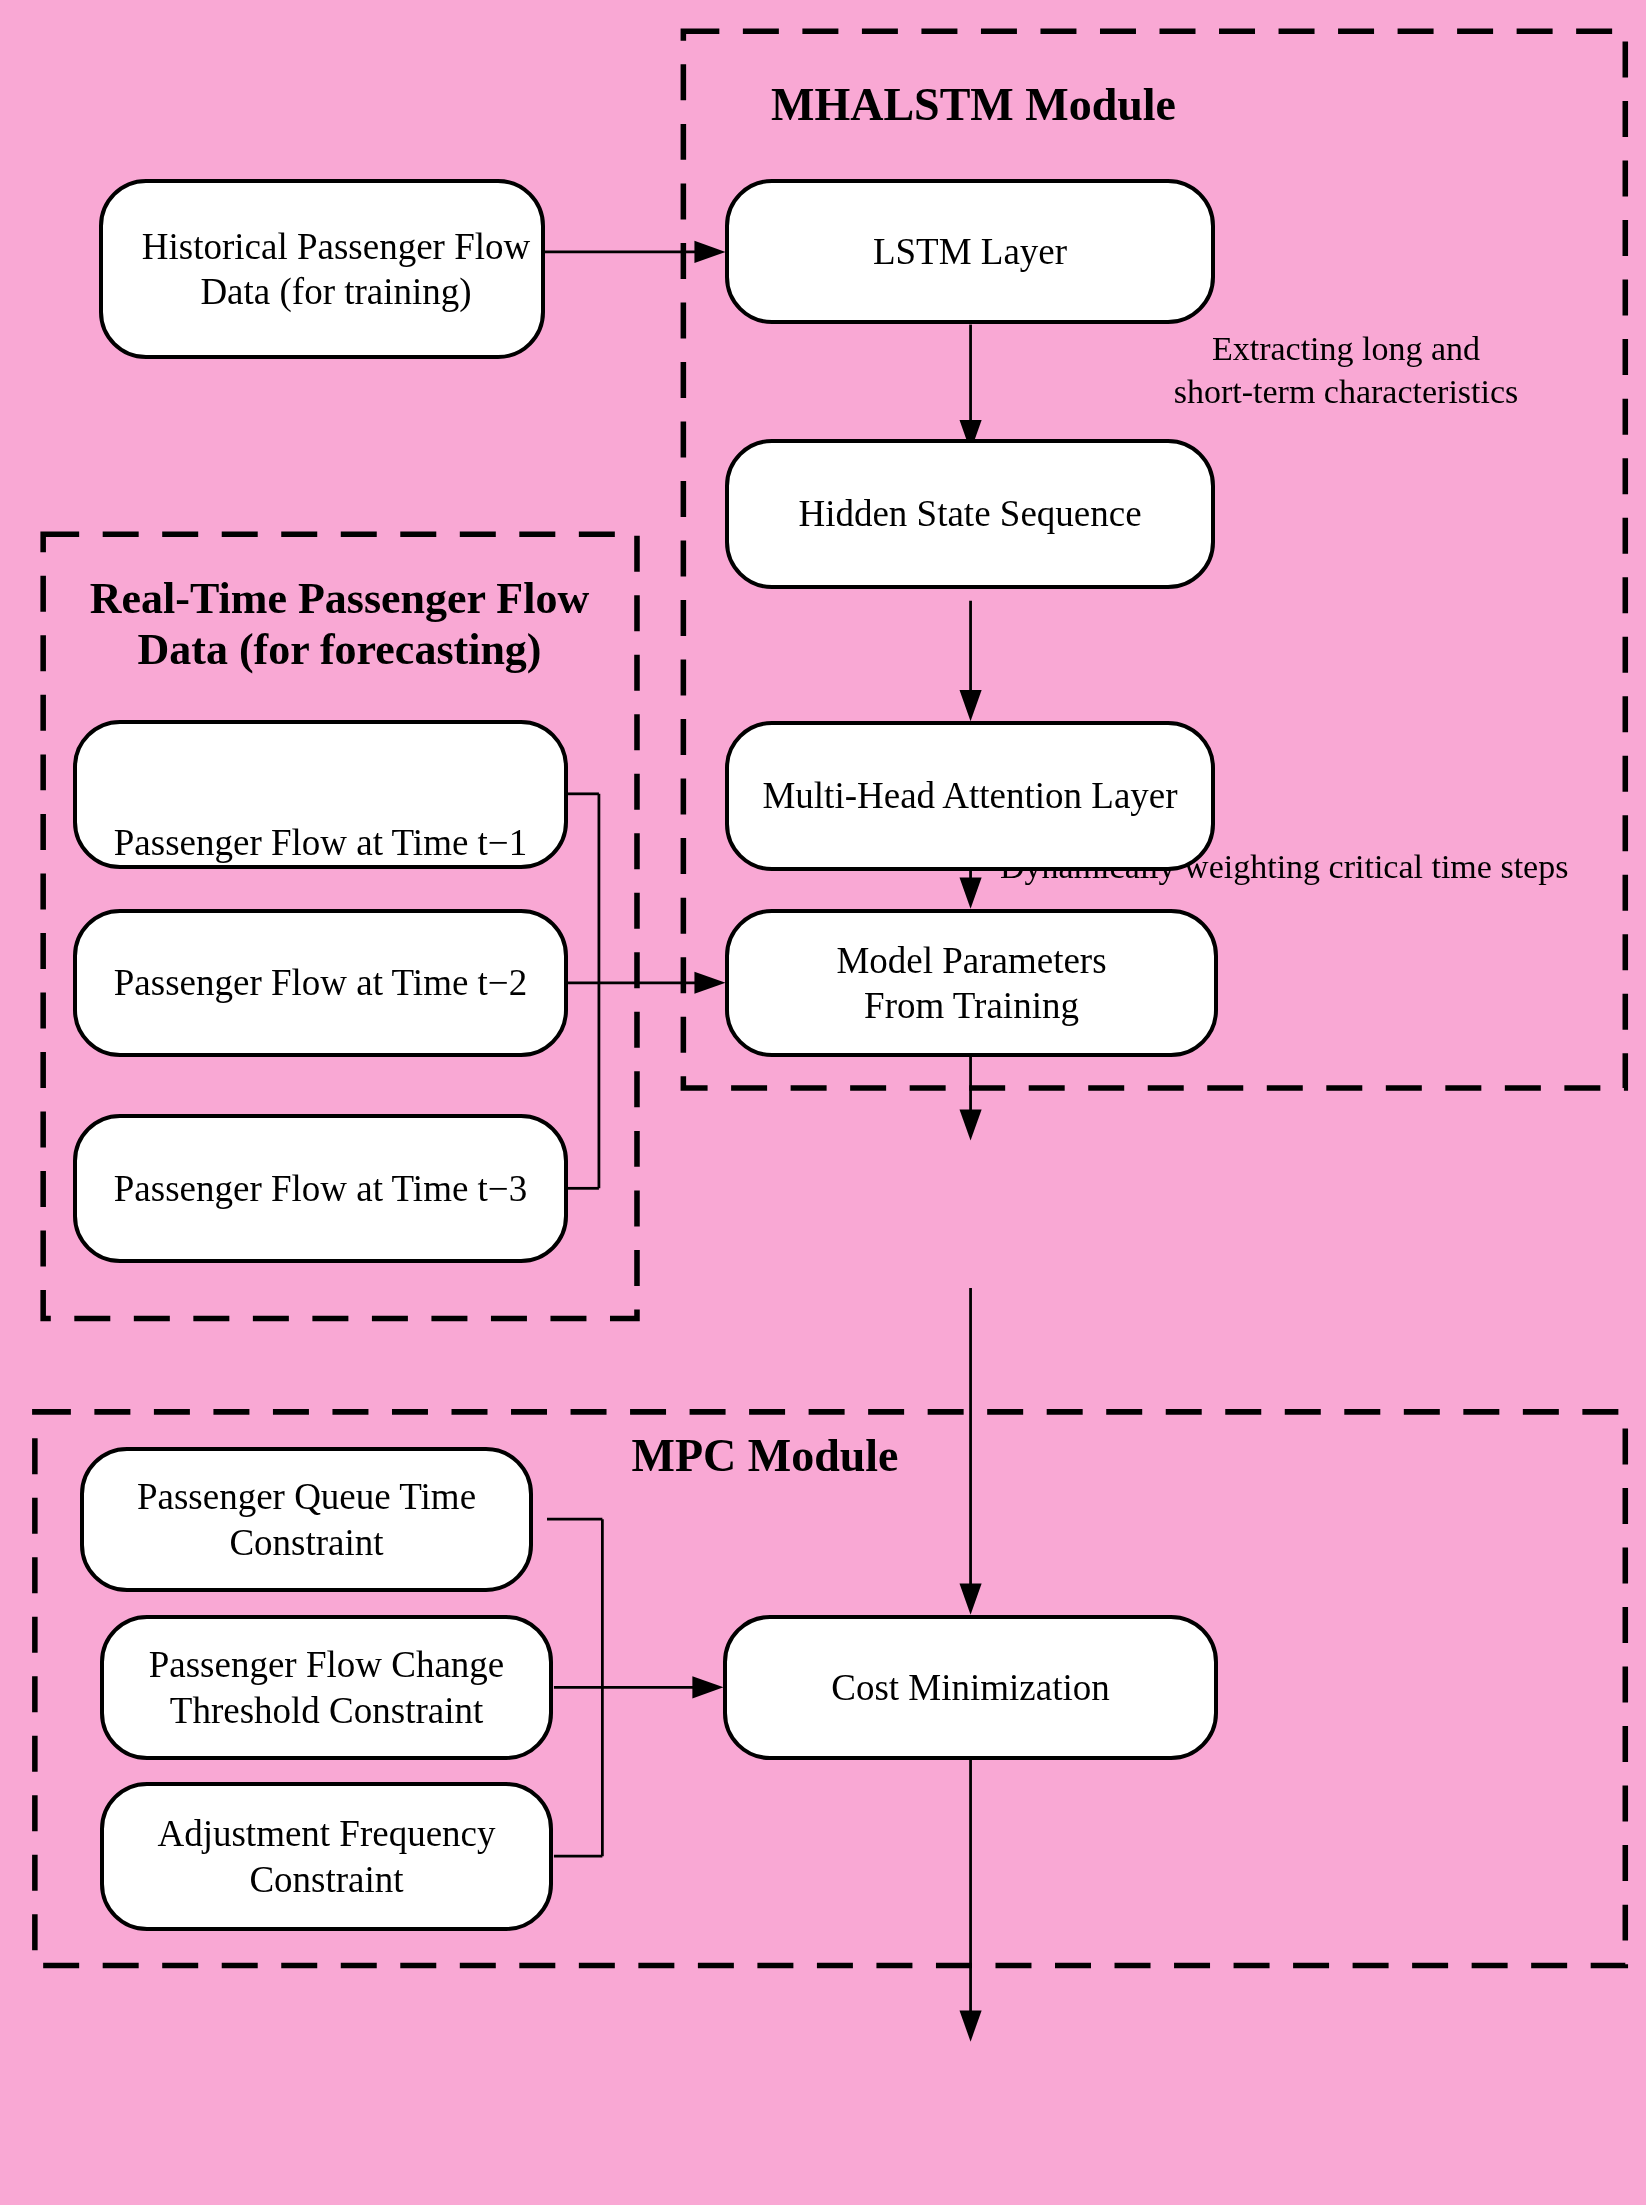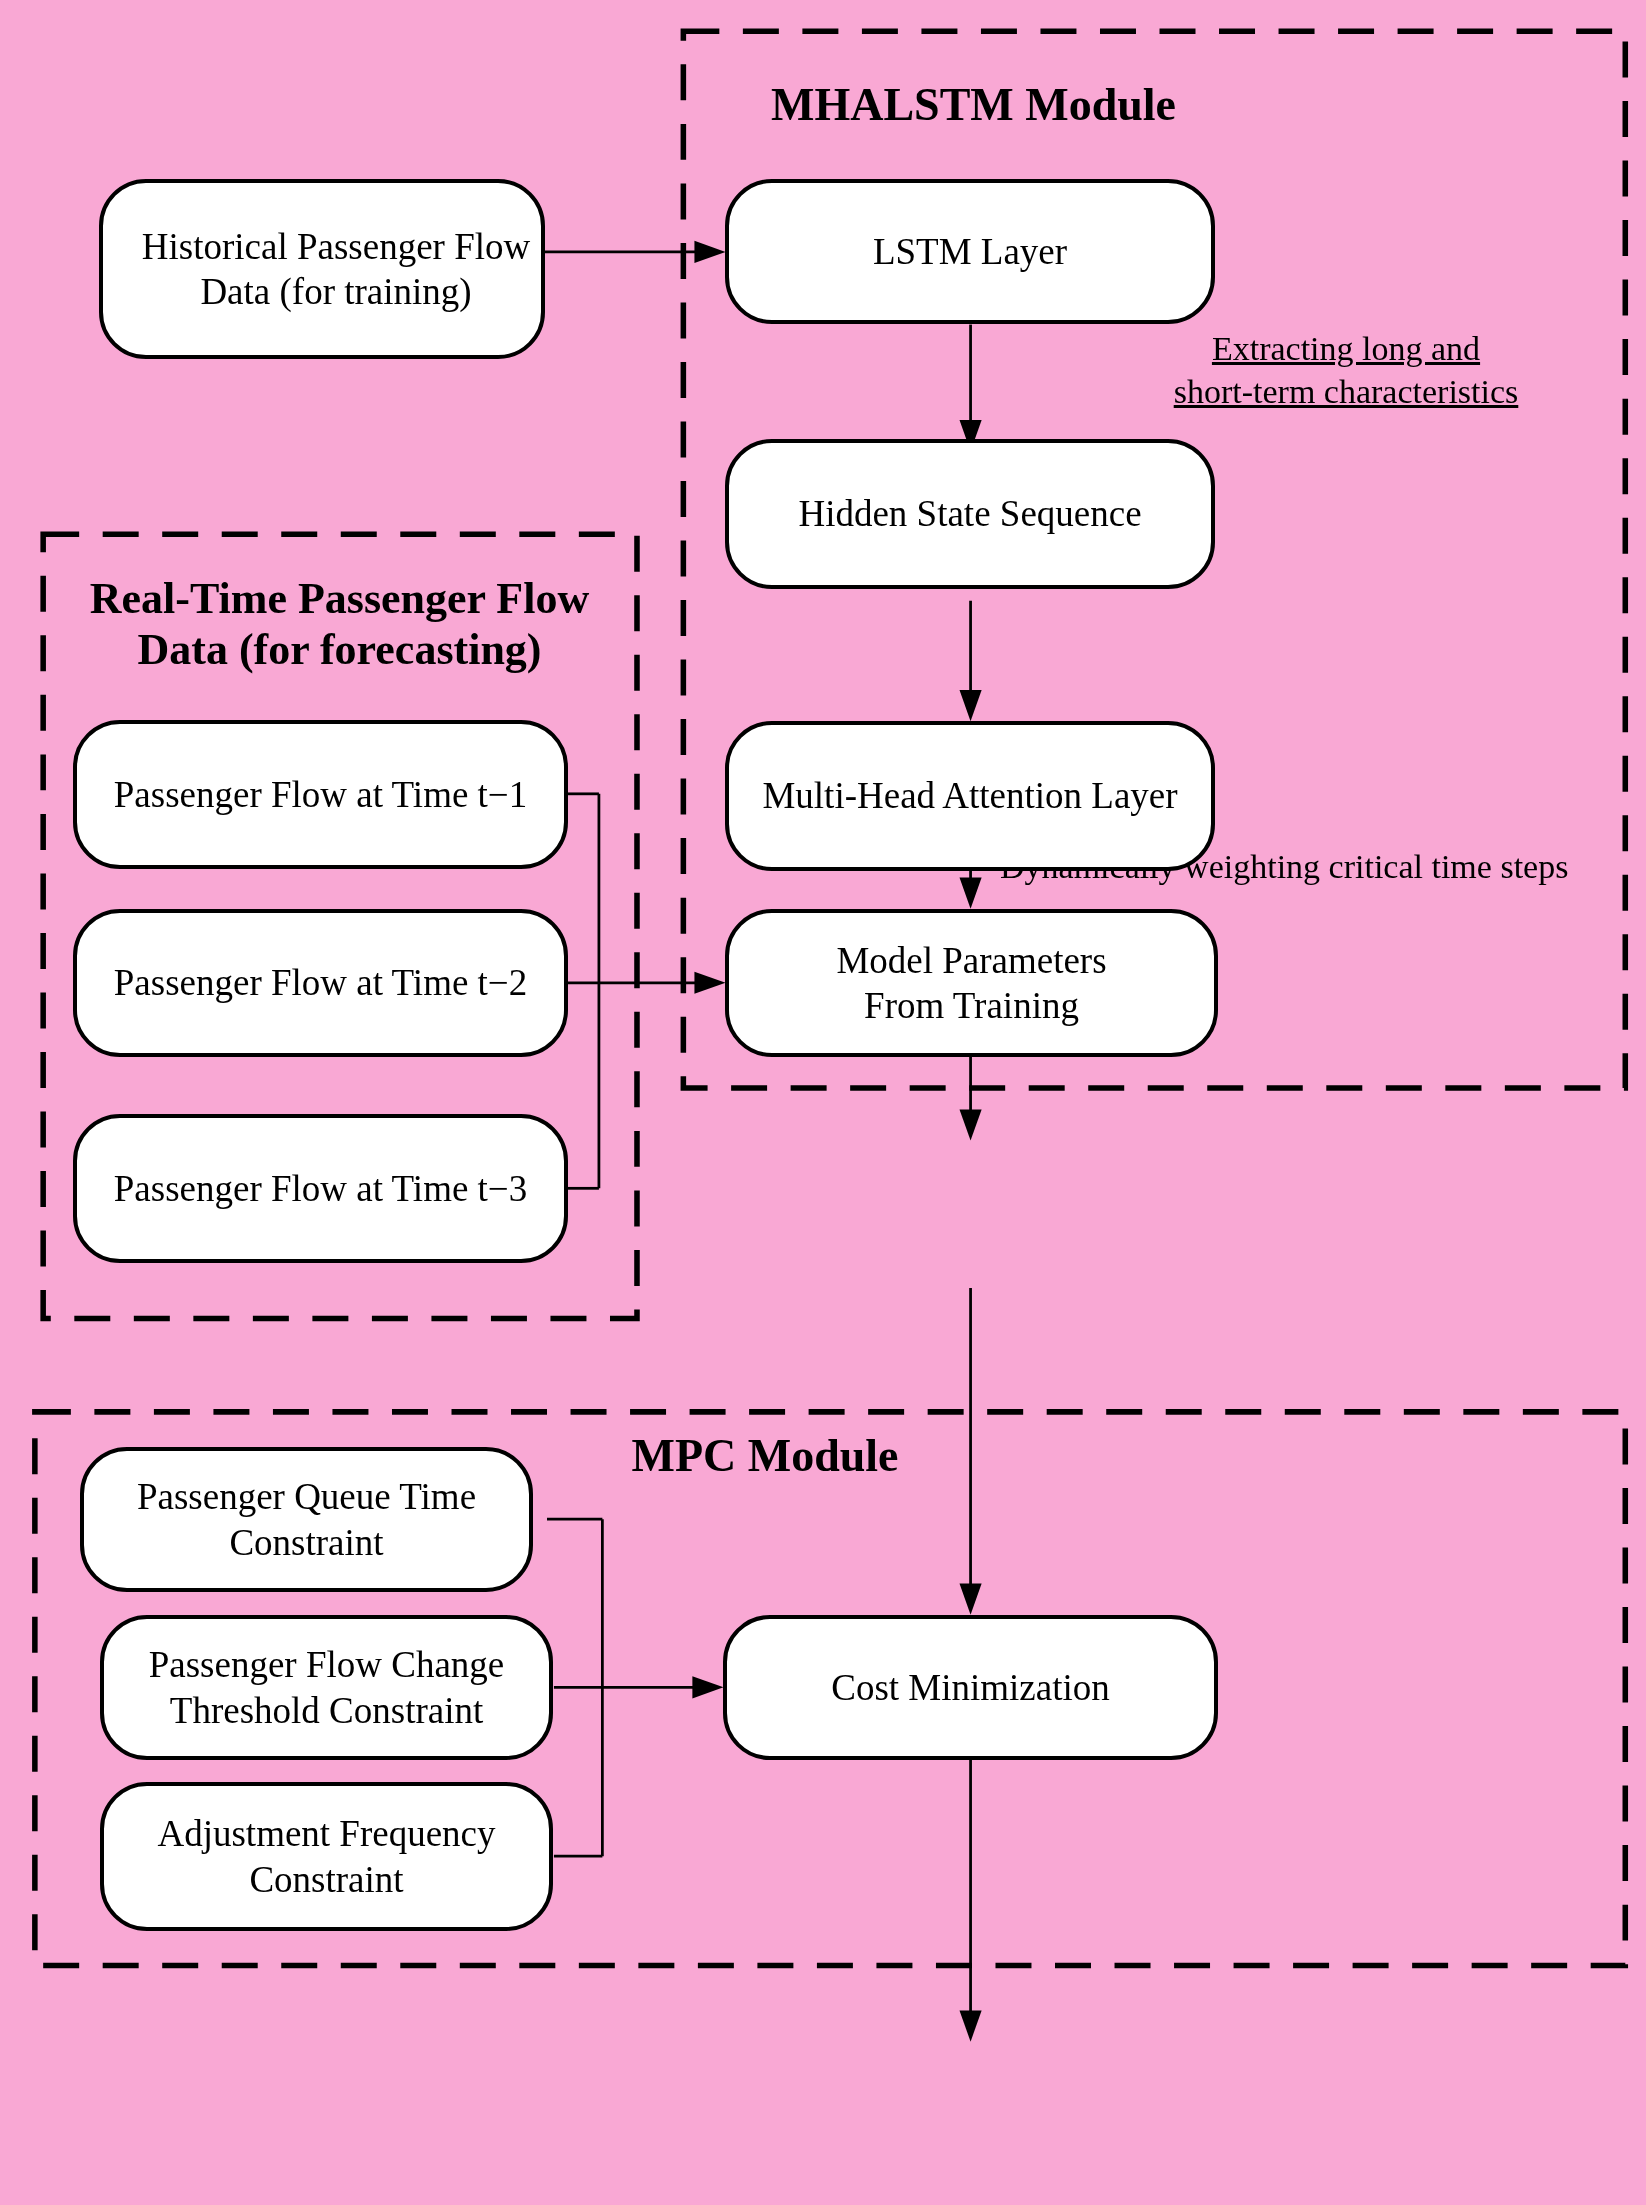--- a/index.html
+++ b/index.html
@@ -95,21 +95,21 @@
 
   <div class="module-title" style="left:59px;top:573px;width:561px;font-size:44px;">
     <span class="tline">Real-Time Passenger Flow</span>
     <span class="tline">Data (for forecasting)</span>
   </div>
 
   <div class="module-title" style="left:592px;top:1429px;width:346px;">
     <span>MPC Module</span>
   </div>
 
-  <div class="annotation" style="left:1135px;top:328px;width:422px;text-decoration:underline;">
+  <div class="annotation" style="left:1135px;top:328px;width:422px;">
     <span style="display:block;">Extracting long and</span>
     <span style="display:block;">short-term characteristics</span>
   </div>
 
   <div class="annotation" style="left:1000px;top:846px;width:623px;text-align:left;">
     <span>Dynamically weighting critical time steps</span>
   </div>
 
   <div class="node" style="left:99px;top:179px;width:446px;height:180px;padding-left:28px;">
     <span>Historical Passenger Flow</span>
@@ -127,21 +127,21 @@
   <div class="node" style="left:725px;top:721px;width:490px;height:150px;">
     <span>Multi-Head Attention Layer</span>
   </div>
 
   <div class="node" style="left:725px;top:909px;width:493px;height:148px;">
     <span>Model Parameters</span>
     <span>From Training</span>
   </div>
 
 
-  <div class="node" style="left:73px;top:720px;width:495px;height:149px;">
+  <div class="node" style="left:73px;top:720px;width:495px;height:149px;justify-content:flex-end;">
     <span>Passenger Flow at Time t−1</span>
   </div>
 
   <div class="node" style="left:73px;top:909px;width:495px;height:148px;">
     <span>Passenger Flow at Time t−2</span>
   </div>
 
   <div class="node" style="left:73px;top:1114px;width:495px;height:149px;">
     <span>Passenger Flow at Time t−3</span>
   </div>

